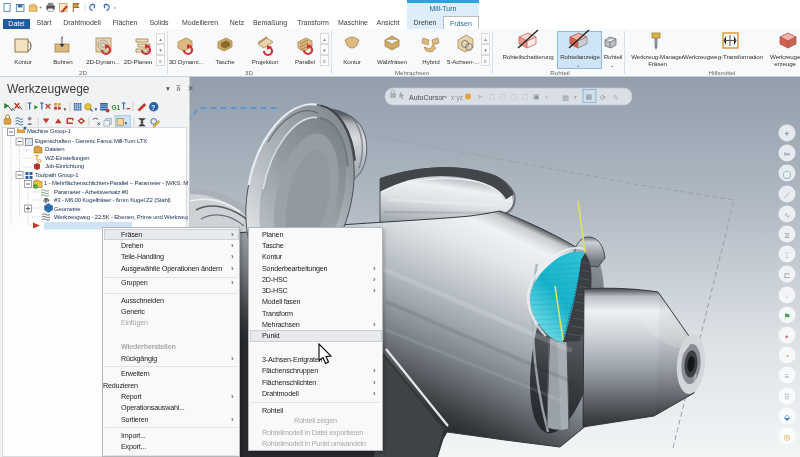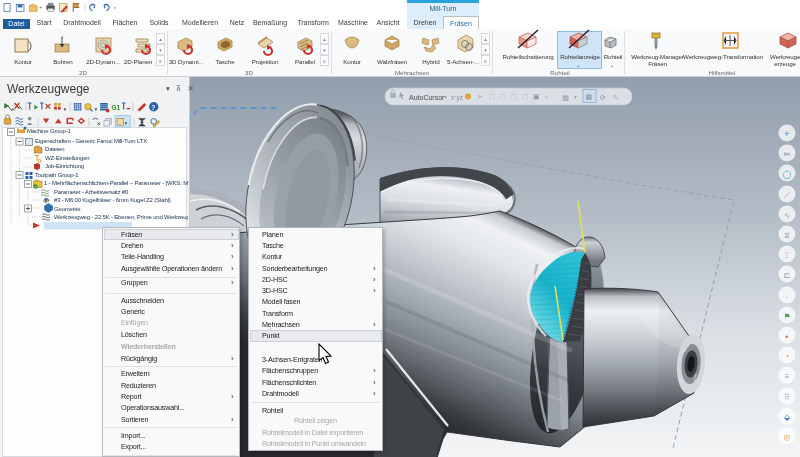--- a/index.html
+++ b/index.html
@@ -568,26 +568,25 @@
 <div class="mi" style="top:0.8px;"><span style="margin-left:18px;">Fräsen</span><span class="arr" style="left:128px;">›</span></div>
 <div class="mi" style="top:12.3px;"><span style="margin-left:18px;">Drehen</span><span class="arr" style="left:128px;">›</span></div>
 <div class="mi" style="top:23.3px;"><span style="margin-left:18px;">Teile-Handling</span><span class="arr" style="left:128px;">›</span></div>
 <div class="mi" style="top:34.8px;"><span style="margin-left:18px;">Ausgewählte Operationen ändern</span><span class="arr" style="left:128px;">›</span></div>
 <div class="msep" style="top:48.5px;"></div>
 <div class="mi" style="top:49px;"><span style="margin-left:18px;">Gruppen</span><span class="arr" style="left:128px;">›</span></div>
 <div class="msep" style="top:64.5px;"></div>
 <div class="mi" style="top:66.8px;"><span style="margin-left:18px;">Ausschneiden</span></div>
 <div class="mi" style="top:78.3px;"><span style="margin-left:18px;">Generic</span></div>
 <div class="mi grey" style="top:89.3px;"><span style="margin-left:18px;">Einfügen</span></div>
-<div class="mi" style="top:101.3px;"><span style="margin-left:18px;">Löschen</span></div>
 <div class="mi grey" style="top:112.8px;font-weight:bold;"><span style="margin-left:18px;">Wiederherstellen</span></div>
 <div class="mi" style="top:124.8px;"><span style="margin-left:18px;">Rückgängig</span><span class="arr" style="left:128px;">›</span></div>
 <div class="msep" style="top:137.5px;"></div>
 <div class="mi" style="top:140.3px;"><span style="margin-left:18px;">Erweitern</span></div>
-<div class="mi" style="top:151.8px;"><span style="margin-left:18px;">Reduzieren</span></div>
+<div class="mi" style="top:151.8px;"><span style="">Reduzieren</span></div>
 <div class="mi" style="top:163.3px;"><span style="margin-left:18px;">Report</span><span class="arr" style="left:128px;">›</span></div>
 <div class="mi" style="top:174.3px;"><span style="margin-left:18px;">Operationsauswahl...</span></div>
 <div class="mi" style="top:185.8px;"><span style="margin-left:18px;">Sortieren</span><span class="arr" style="left:128px;">›</span></div>
 <div class="msep" style="top:199px;"></div>
 <div class="mi" style="top:201.8px;"><span style="margin-left:18px;">Import...</span></div>
 <div class="mi" style="top:213.3px;"><span style="margin-left:18px;">Export...</span></div>
 <div class="msep" style="top:226.5px;"></div>
 </div>
 <div id="menu2" class="menu" style="left:248px;top:227px;width:135px;height:224px;">
 <div class="mhl" style="left:1px;top:102.3px;width:132px;height:11.4px;"></div>

